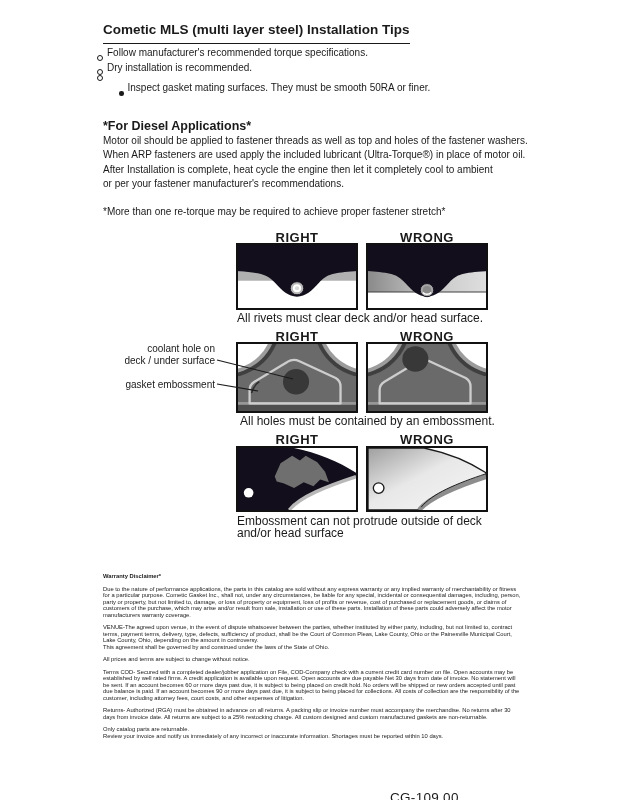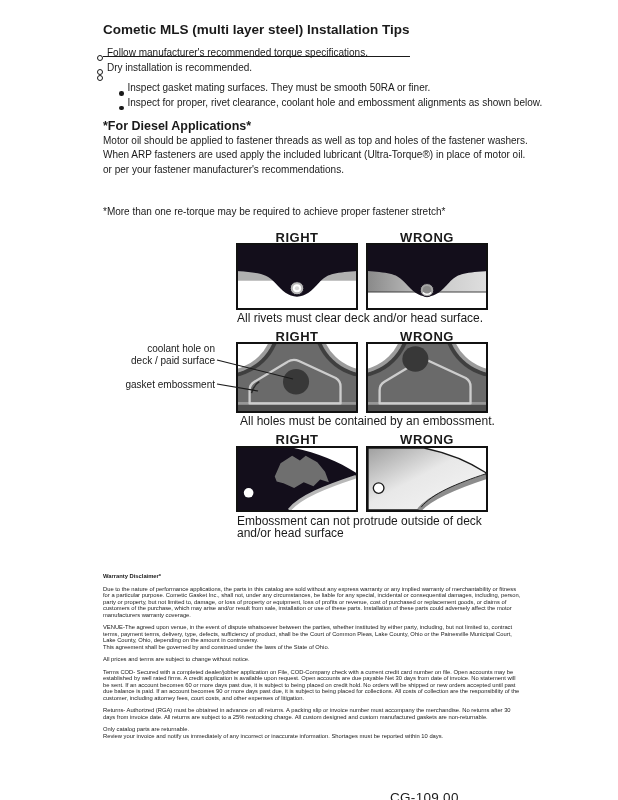--- a/index.html
+++ b/index.html
@@ -4,21 +4,21 @@
 <style>
   html,body{margin:0;padding:0;}
   body{
     width:618px;height:800px;background:#ffffff;position:relative;overflow:hidden;
     font-family:"Liberation Sans", sans-serif;color:#1a1a1a;
   }
   .abs{position:absolute;}
   
   .doc-title{
     left:103px;top:22px;font-size:13.5px;font-weight:bold;
-    border-bottom:1.6px solid #1a1a1a;padding-bottom:19px;white-space:nowrap;
+    border-bottom:1.6px solid #1a1a1a;padding-bottom:6px;white-space:nowrap;
   }
   .tips{left:97px;top:46px;font-size:10px;line-height:14.6px;}
   .tip-row{display:flex;align-items:flex-end;white-space:nowrap;}
   .tip-row.sub{padding-left:22px;}
   .b-hollow{width:4px;height:4px;border:1px solid #1a1a1a;border-radius:50%;display:inline-block;margin-right:4px;flex:0 0 auto;}
   .b-solid{width:4.5px;height:4.5px;background:#1a1a1a;border-radius:50%;display:inline-block;margin-right:4px;flex:0 0 auto;}
   
   .diesel-heading{left:103px;top:119px;font-size:12.5px;font-weight:bold;white-space:nowrap;}
   .para{font-size:10px;line-height:14.4px;}
   .para div{white-space:nowrap;}
@@ -54,33 +54,30 @@
     <span class="b-hollow"></span>
     <span>Dry installation is recommended.</span>
   </div>
   <div class="tip-row">
     <span class="b-hollow"></span>
   </div>
   <div class="tip-row sub">
     <span class="b-solid"></span>
     <span>Inspect gasket mating surfaces.  They must be smooth 50RA or finer.</span>
   </div>
-  <div class="tip-row sub">
-    <span class="b-solid"></span>
-    <span>Inspect for proper, rivet clearance, coolant hole and embossment alignments as shown below.</span>
-  </div>
 </div>
 
 <div class="abs diesel-heading">*For Diesel Applications*</div>
 
 <div class="abs para" id="diesel-p1">
   <div>Motor oil should be applied to fastener threads as well as top and holes of the fastener washers.</div>
   <div>When ARP fasteners are used apply the included lubricant (Ultra-Torque®) in place of motor oil.</div>
 </div>
 <div class="abs para" id="diesel-p2">
+  <div>After Installation is complete, heat cycle the engine then let it completely cool to ambient</div>
   <div>or per your fastener manufacturer's recommendations.</div>
 </div>
 <div class="abs" id="diesel-note">*More than one re-torque may be required to achieve proper fastener stretch*</div>
 
 <div class="abs fig-label" style="left:236px;top:230px;">RIGHT</div>
 <div class="abs fig-label" style="left:366px;top:230px;">WRONG</div>
 
 <div class="abs fig-box" style="left:236px;top:243px;height:67px;">
   <svg viewBox="0 0 122 67" preserveAspectRatio="none">
     <rect x="0" y="0" width="122" height="67" fill="#ffffff"></rect>
@@ -109,21 +106,21 @@
     <path d="M56.8,50.5 A5.4,5.4 0 0 0 65.2,50.5" fill="none" stroke="#ffffff" stroke-width="1.6"></path>
   </svg>
 </div>
 <div class="abs fig-caption" style="left:237px;top:313px;">All rivets must clear deck and/or head surface.</div>
 
 <div class="abs fig-label" style="left:236px;top:329px;">RIGHT</div>
 <div class="abs fig-label" style="left:366px;top:329px;">WRONG</div>
 
 <div class="abs annot" style="left:97px;top:343px;">
   <div>coolant hole on</div>
-  <div>deck / paid surface</div>
+  <div>deck / under surface</div>
 </div>
 <div class="abs annot" style="left:97px;top:379px;">
   <div>gasket embossment</div>
 </div>
 
 <div class="abs fig-box" style="left:236px;top:342px;height:71px;">
   <svg viewBox="0 0 122 71" preserveAspectRatio="none">
     <rect x="0" y="0" width="122" height="71" fill="#6a6a6a"></rect>
     <rect x="0" y="61.5" width="122" height="3" fill="#989898"></rect>
     <rect x="0" y="64.5" width="122" height="6.5" fill="#4e4e4e"></rect>

